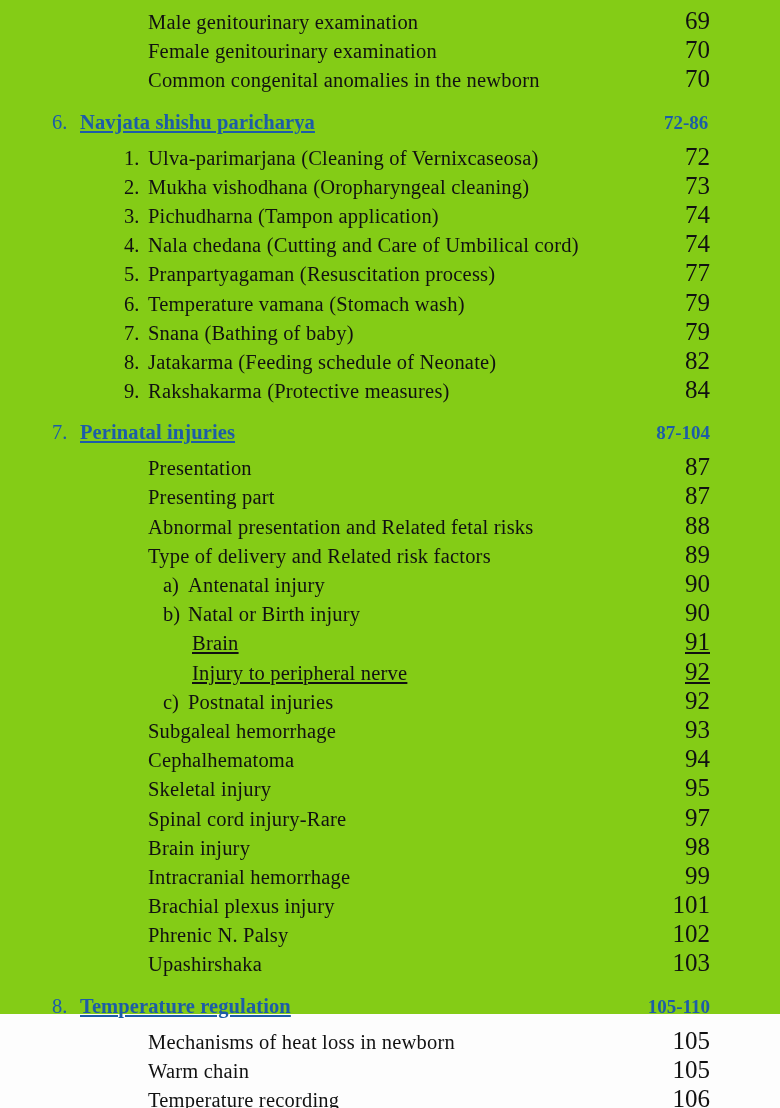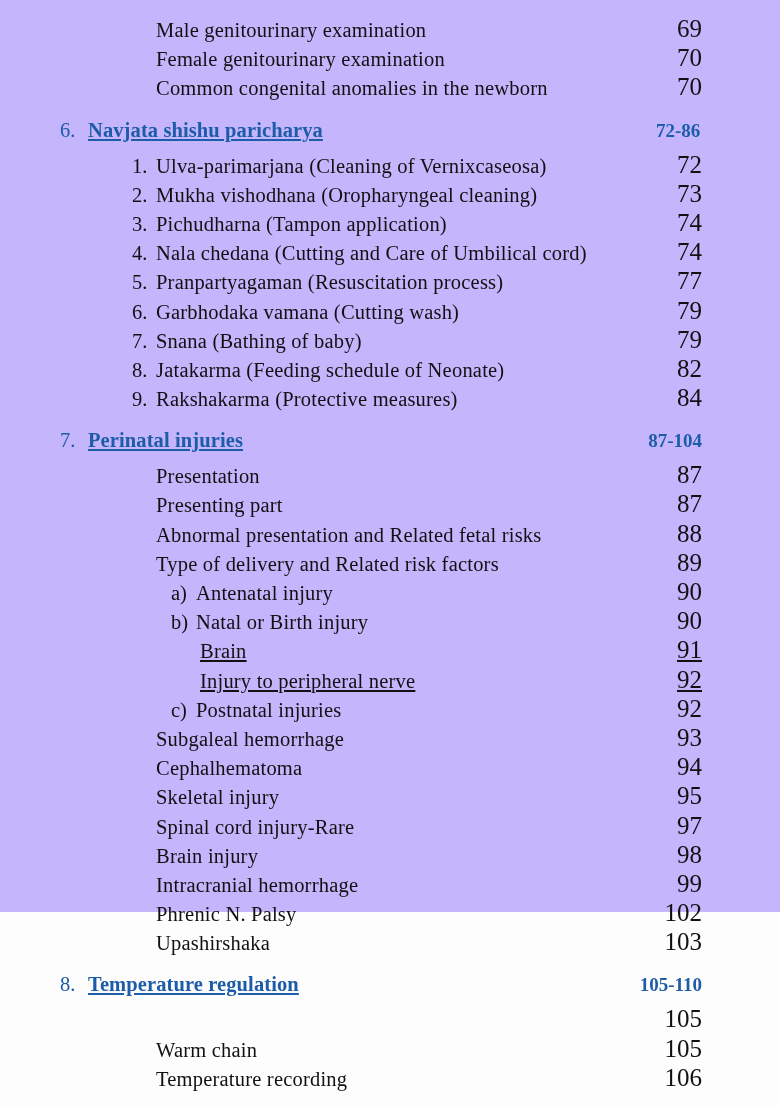--- a/index.html
+++ b/index.html
@@ -12,23 +12,23 @@
     height: 1108px;
     background: #fdfdfd;
     font-family: "Liberation Serif", "DejaVu Serif", serif;
     color: #111111;
     overflow: hidden;
   }
 
   #toc-page {
     position: relative;
     width: 780px;
-    height: 912px;
-    background: #c4b5fd;
-    padding: 8px;
+    height: 1014px;
+    background: #84cc16;
+    padding: 0;
     box-sizing: border-box;
   }
 
   .toc-list {
     list-style: none;
     margin: 0;
     padding: 0;
     padding-top: 6px;
   }
 
@@ -146,21 +146,21 @@
         <span class="title">Nala chedana (Cutting and Care of Umbilical cord)</span>
         <span class="page">74</span>
       </li>
       <li class="toc-row entry lvl-1">
         <span class="num">5.</span>
         <span class="title">Pranpartyagaman (Resuscitation process)</span>
         <span class="page">77</span>
       </li>
       <li class="toc-row entry lvl-1">
         <span class="num">6.</span>
-        <span class="title">Garbhodaka vamana (Cutting wash)</span>
+        <span class="title">Temperature vamana (Stomach wash)</span>
         <span class="page">79</span>
       </li>
       <li class="toc-row entry lvl-1">
         <span class="num">7.</span>
         <span class="title">Snana (Bathing of baby)</span>
         <span class="page">79</span>
       </li>
       <li class="toc-row entry lvl-1">
         <span class="num">8.</span>
         <span class="title">Jatakarma (Feeding schedule of Neonate)</span>
@@ -246,35 +246,41 @@
         <span class="title">Brain injury</span>
         <span class="page">98</span>
       </li>
       <li class="toc-row entry lvl-1">
         <span class="num"></span>
         <span class="title">Intracranial hemorrhage</span>
         <span class="page">99</span>
       </li>
       <li class="toc-row entry lvl-1">
         <span class="num"></span>
+        <span class="title">Brachial plexus injury</span>
+        <span class="page">101</span>
+      </li>
+      <li class="toc-row entry lvl-1">
+        <span class="num"></span>
         <span class="title">Phrenic N. Palsy</span>
         <span class="page">102</span>
       </li>
       <li class="toc-row entry lvl-1">
         <span class="num"></span>
         <span class="title">Upashirshaka</span>
         <span class="page">103</span>
       </li>
       <li class="toc-row chapter lvl-chapter gap-before">
         <span class="num">8.</span>
         <span class="title">Temperature regulation</span>
         <span class="page">105-110</span>
       </li>
       <li class="toc-row entry lvl-1">
         <span class="num"></span>
+        <span class="title">Mechanisms of heat loss in newborn</span>
         <span class="page">105</span>
       </li>
       <li class="toc-row entry lvl-1">
         <span class="num"></span>
         <span class="title">Warm chain</span>
         <span class="page">105</span>
       </li>
       <li class="toc-row entry lvl-1">
         <span class="num"></span>
         <span class="title">Temperature recording</span>

